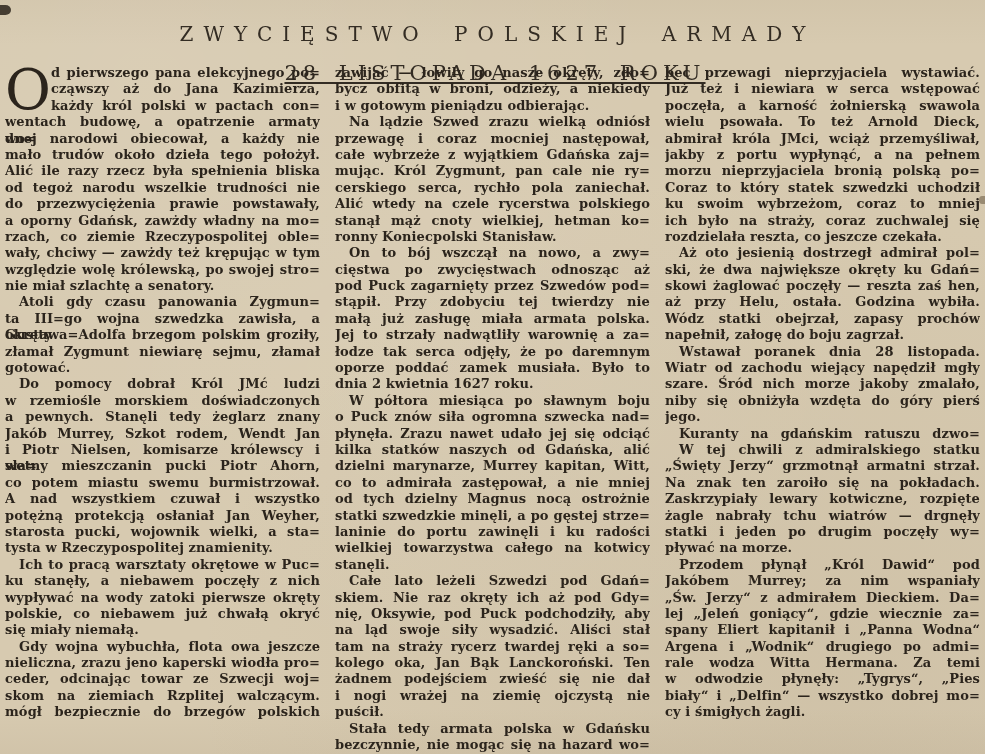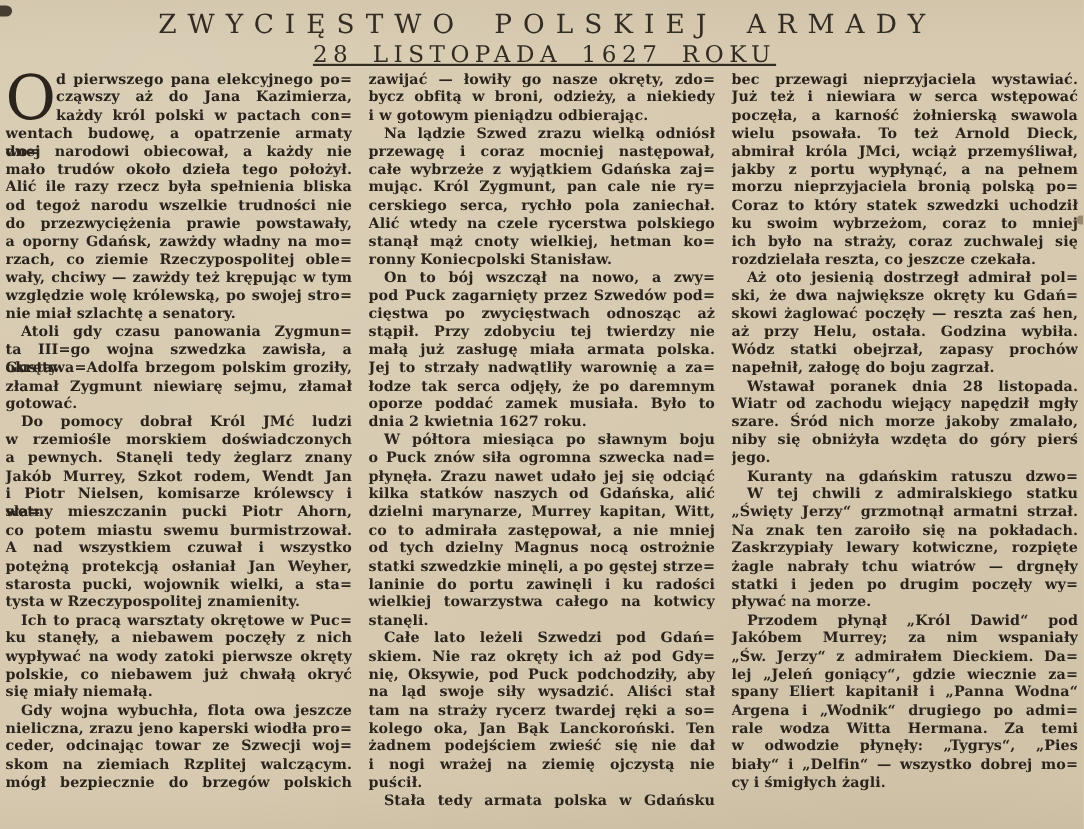--- a/index.html
+++ b/index.html
@@ -26,22 +26,22 @@
   .speck2{
     position:absolute;right:0;top:196px;width:6px;height:8px;
     background:#6f6149;border-radius:50% 0 0 50%;opacity:.6;
   }
   header{
     padding-top:6px;
     height:59px;
     text-align:center;
   }
   h1.title{
-    margin:0;
-    font-size:24px;
+    margin:12px;
+    font-size:20px;
     font-weight:500;
     line-height:32px;
     letter-spacing:10px;
     word-spacing:9px;
     text-indent:10px;
     color:#332c23;
     white-space:nowrap;
   }
   .subtitle{
     font-size:21px;
@@ -148,22 +148,22 @@
         <div class="line pe">i w gotowym pieniądzu odbierając.</div>
         <div class="line ps">Na lądzie Szwed zrazu wielką odniósł</div>
         <div class="line">przewagę i coraz mocniej następował,</div>
         <div class="line">całe wybrzeże z wyjątkiem Gdańska zaj=</div>
         <div class="line">mując. Król Zygmunt, pan cale nie ry=</div>
         <div class="line">cerskiego serca, rychło pola zaniechał.</div>
         <div class="line">Alić wtedy na czele rycerstwa polskiego</div>
         <div class="line">stanął mąż cnoty wielkiej, hetman ko=</div>
         <div class="line pe">ronny Koniecpolski Stanisław.</div>
         <div class="line ps">On to bój wszczął na nowo, a zwy=</div>
+        <div class="line">cięstwa po zwycięstwach odnosząc aż</div>
         <div class="line">pod Puck zagarnięty przez Szwedów pod=</div>
-        <div class="line">cięstwa po zwycięstwach odnosząc aż</div>
         <div class="line">stąpił. Przy zdobyciu tej twierdzy nie</div>
         <div class="line">małą już zasługę miała armata polska.</div>
         <div class="line">Jej to strzały nadwątliły warownię a za=</div>
         <div class="line">łodze tak serca odjęły, że po daremnym</div>
         <div class="line">oporze poddać zamek musiała. Było to</div>
         <div class="line pe">dnia 2 kwietnia 1627 roku.</div>
         <div class="line ps">W półtora miesiąca po sławnym boju</div>
         <div class="line">o Puck znów siła ogromna szwecka nad=</div>
         <div class="line">płynęła. Zrazu nawet udało jej się odciąć</div>
         <div class="line">kilka statków naszych od Gdańska, alić</div>
@@ -177,20 +177,21 @@
         <div class="line ps">Całe lato leżeli Szwedzi pod Gdań=</div>
         <div class="line">skiem. Nie raz okręty ich aż pod Gdy=</div>
         <div class="line">nię, Oksywie, pod Puck podchodziły, aby</div>
         <div class="line">na ląd swoje siły wysadzić. Aliści stał</div>
         <div class="line">tam na straży rycerz twardej ręki a so=</div>
         <div class="line">kolego oka, Jan Bąk Lanckoroński. Ten</div>
         <div class="line">żadnem podejściem zwieść się nie dał</div>
         <div class="line">i nogi wrażej na ziemię ojczystą nie</div>
         <div class="line pe">puścił.</div>
         <div class="line ps">Stała tedy armata polska w Gdańsku</div>
+        <div class="line">bezczynnie, nie mogąc się na hazard wo=</div>
       </div>
     <div class="col">
         <div class="line">bec przewagi nieprzyjaciela wystawiać.</div>
         <div class="line">Już też i niewiara w serca wstępować</div>
         <div class="line">poczęła, a karność żołnierską swawola</div>
         <div class="line">wielu psowała. To też Arnold Dieck,</div>
         <div class="line">abmirał króla JMci, wciąż przemyśliwał,</div>
         <div class="line">jakby z portu wypłynąć, a na pełnem</div>
         <div class="line">morzu nieprzyjaciela bronią polską po=</div>
         <div class="line">Coraz to który statek szwedzki uchodził</div>

